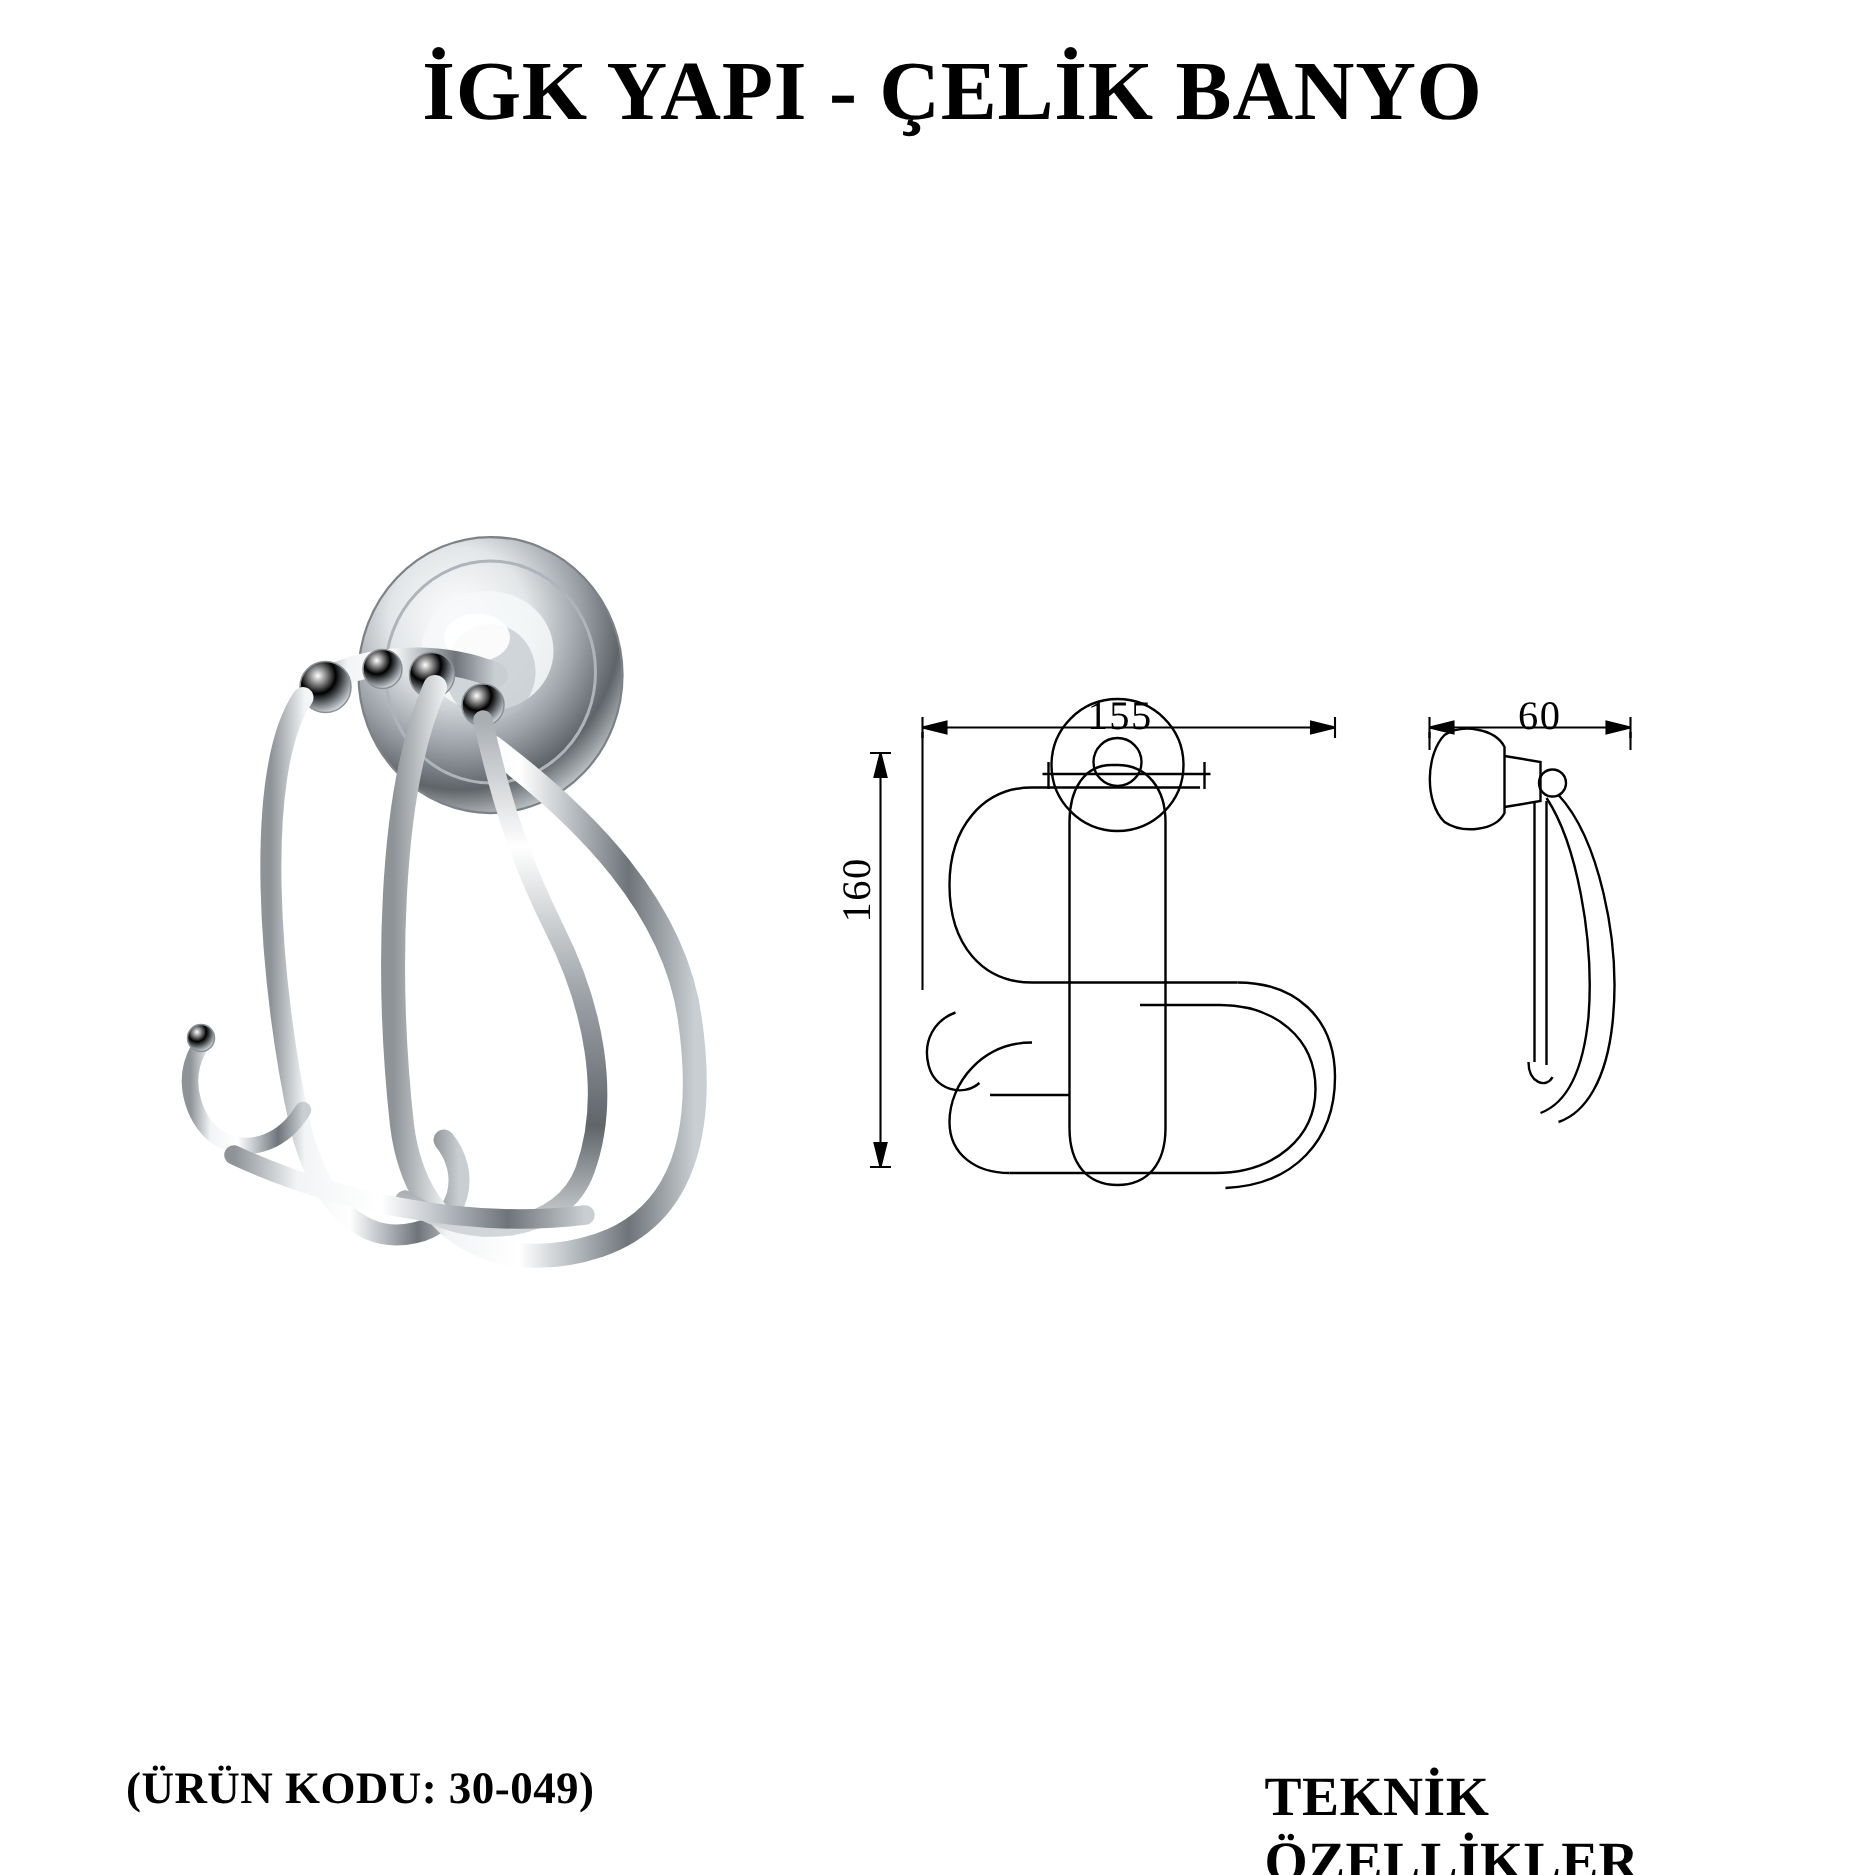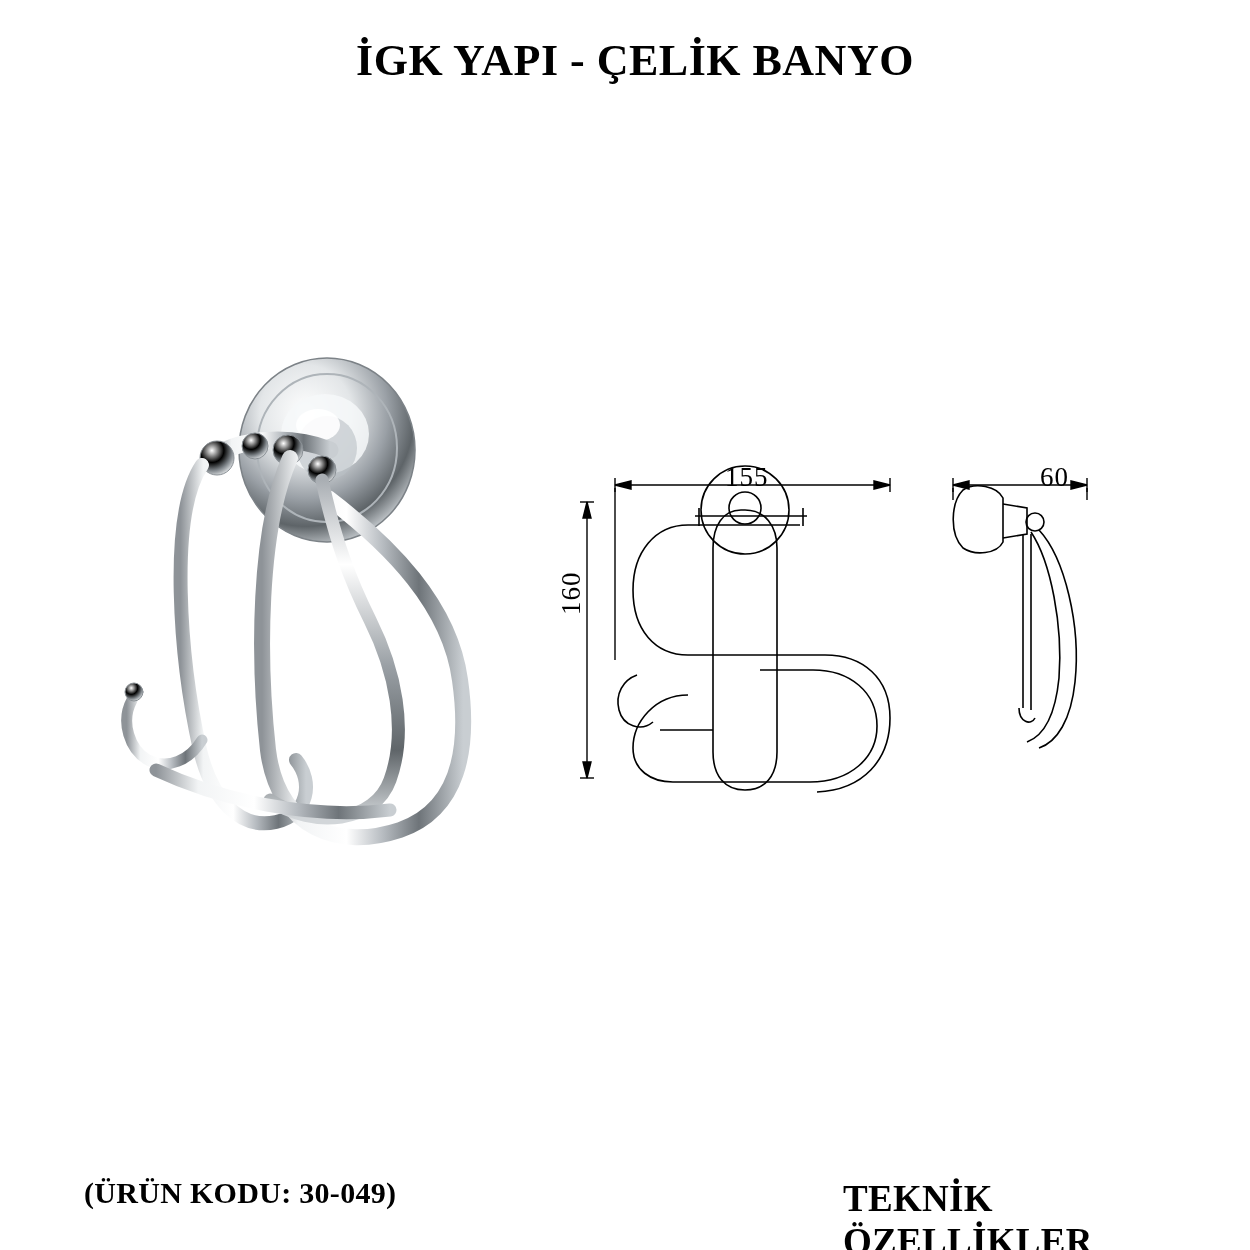--- a/index.html
+++ b/index.html
@@ -20,21 +20,21 @@
   .title-block {
     position: absolute;
     top: 32px;
     left: 0;
     width: 1250px;
     text-align: center;
   }
   .title-line {
     font-family: "Liberation Serif", serif;
     font-weight: bold;
-    font-size: 44px;
+    font-size: 56px;
     line-height: 58px;
     letter-spacing: 0.5px;
     white-space: nowrap;
     padding-left: 20px;
   }
 
   
   .footer-left {
     position: absolute;
     left: 84px;
@@ -72,21 +72,21 @@
     height: 400px;
   }
 
   .dim-label {
     position: absolute;
     font-family: "Liberation Serif", serif;
     font-size: 27px;
     letter-spacing: 1px;
   }
   .dim-155 { left: 725px; top: 462px; }
-  .dim-60  { left: 1012px; top: 462px; margin-left: 28px; }
+  .dim-60  { left: 1012px; top: 462px; }
   .dim-160 {
     left: 556px;
     top: 615px;
     transform: rotate(-90deg);
     transform-origin: left top;
   }
 </style>
 </head>
 <body>
 

